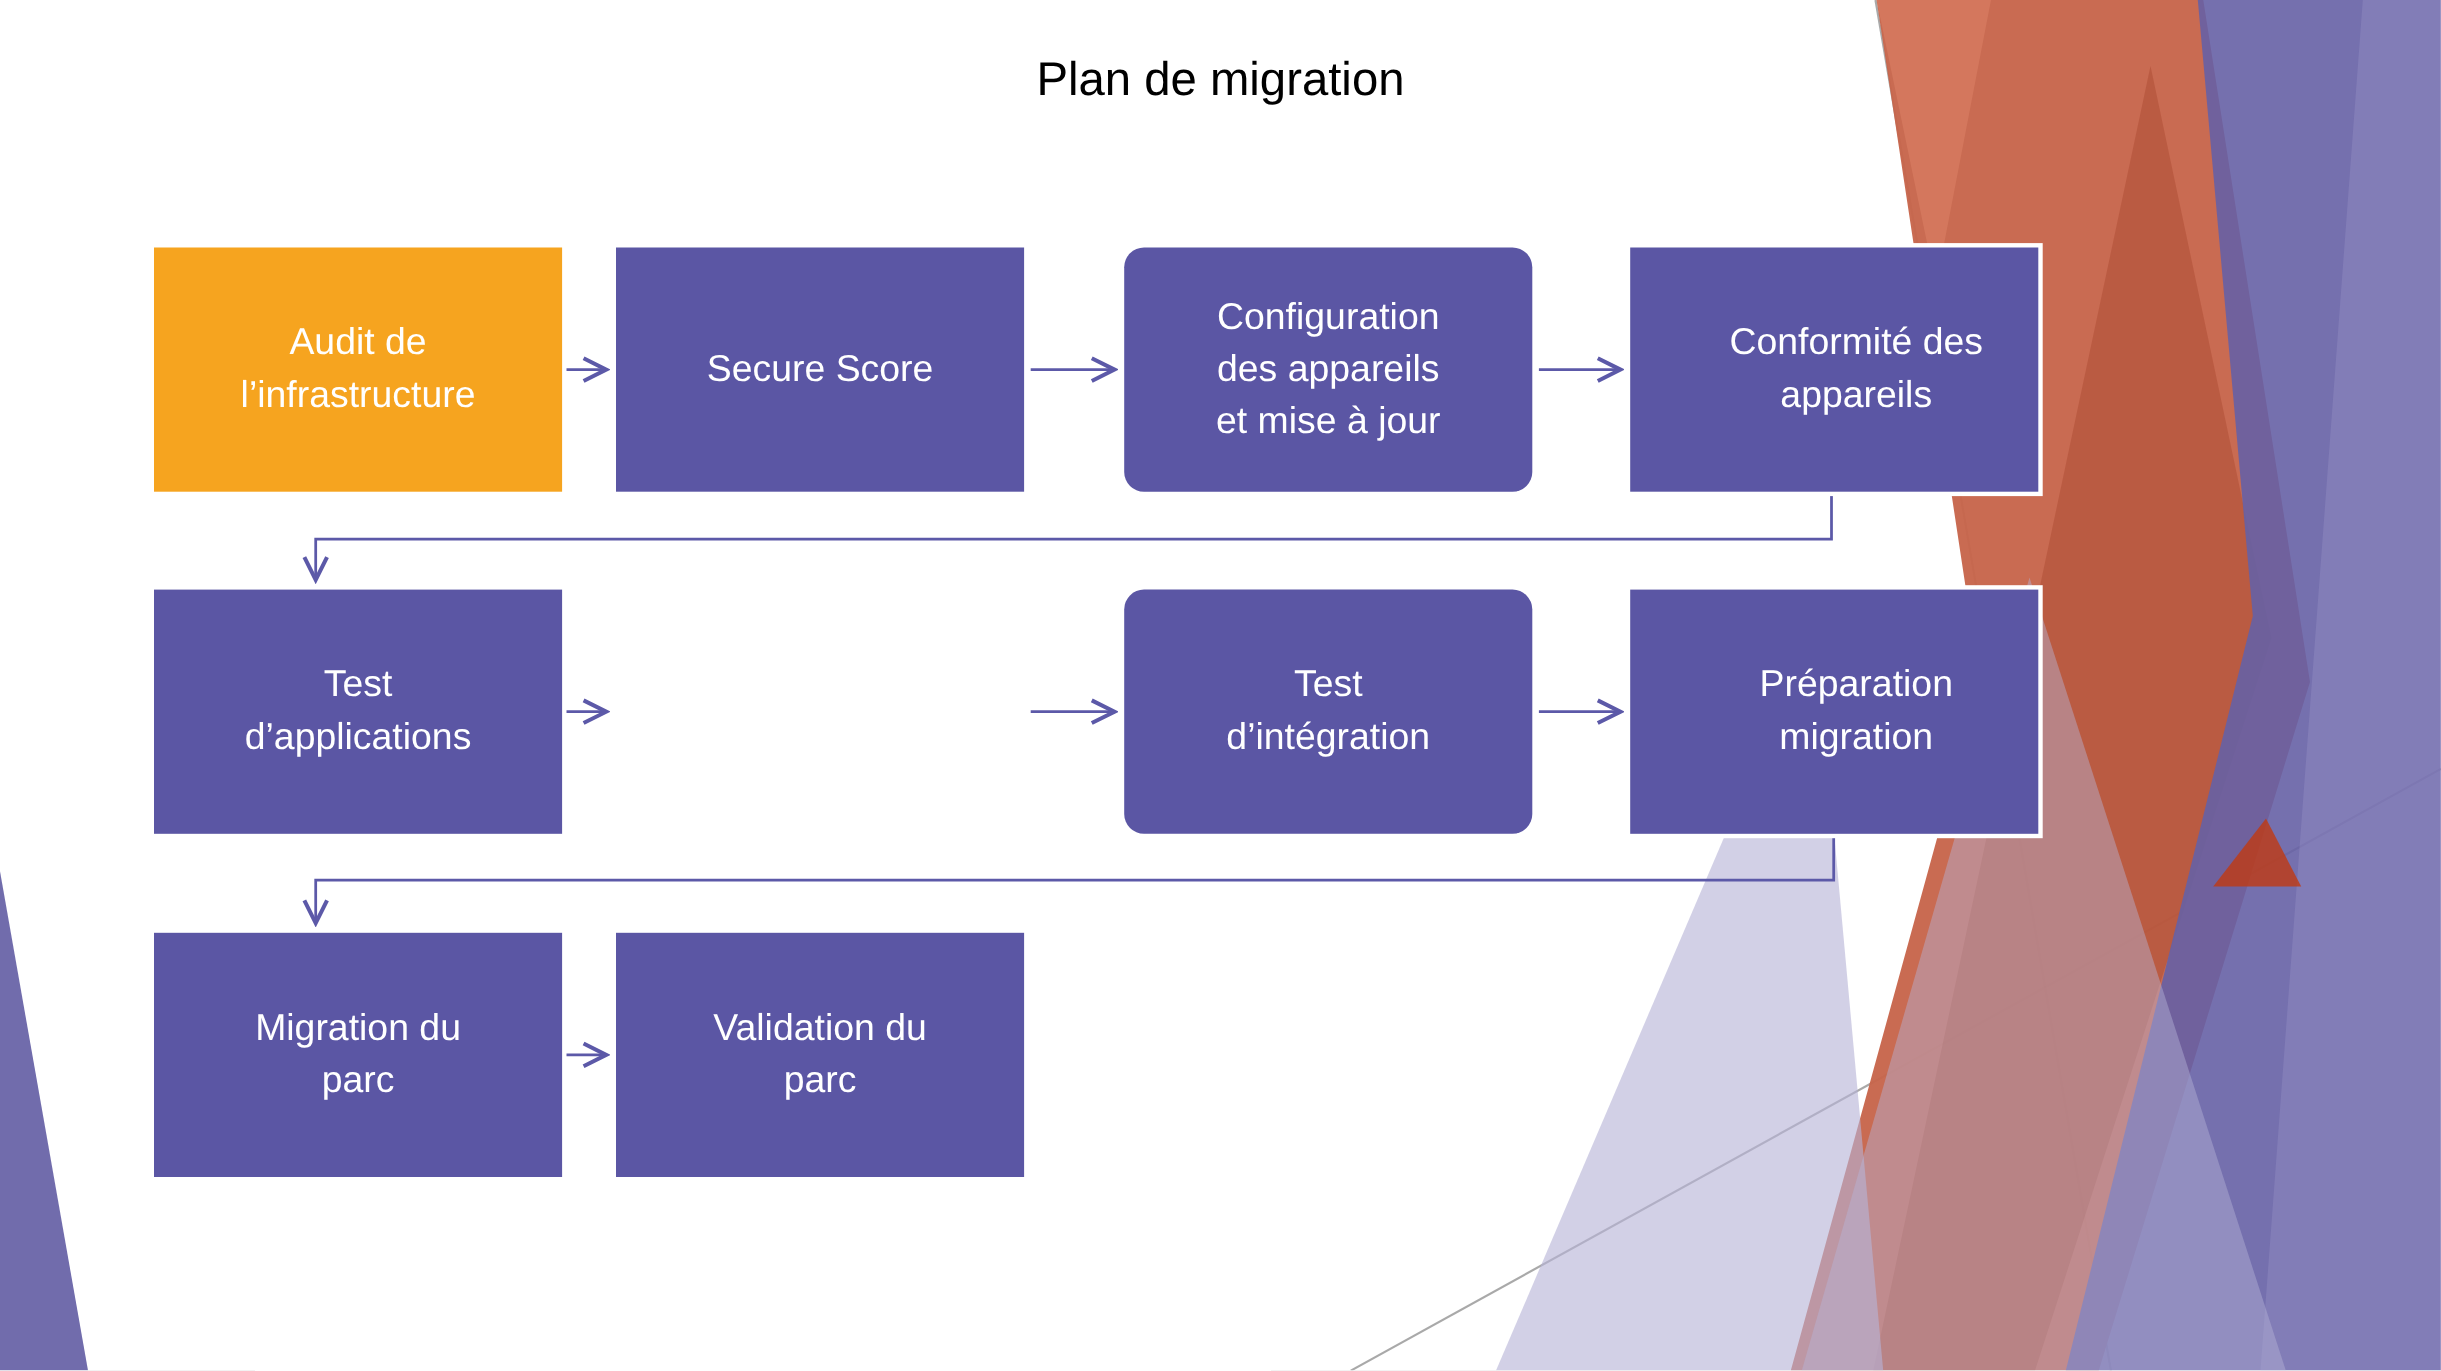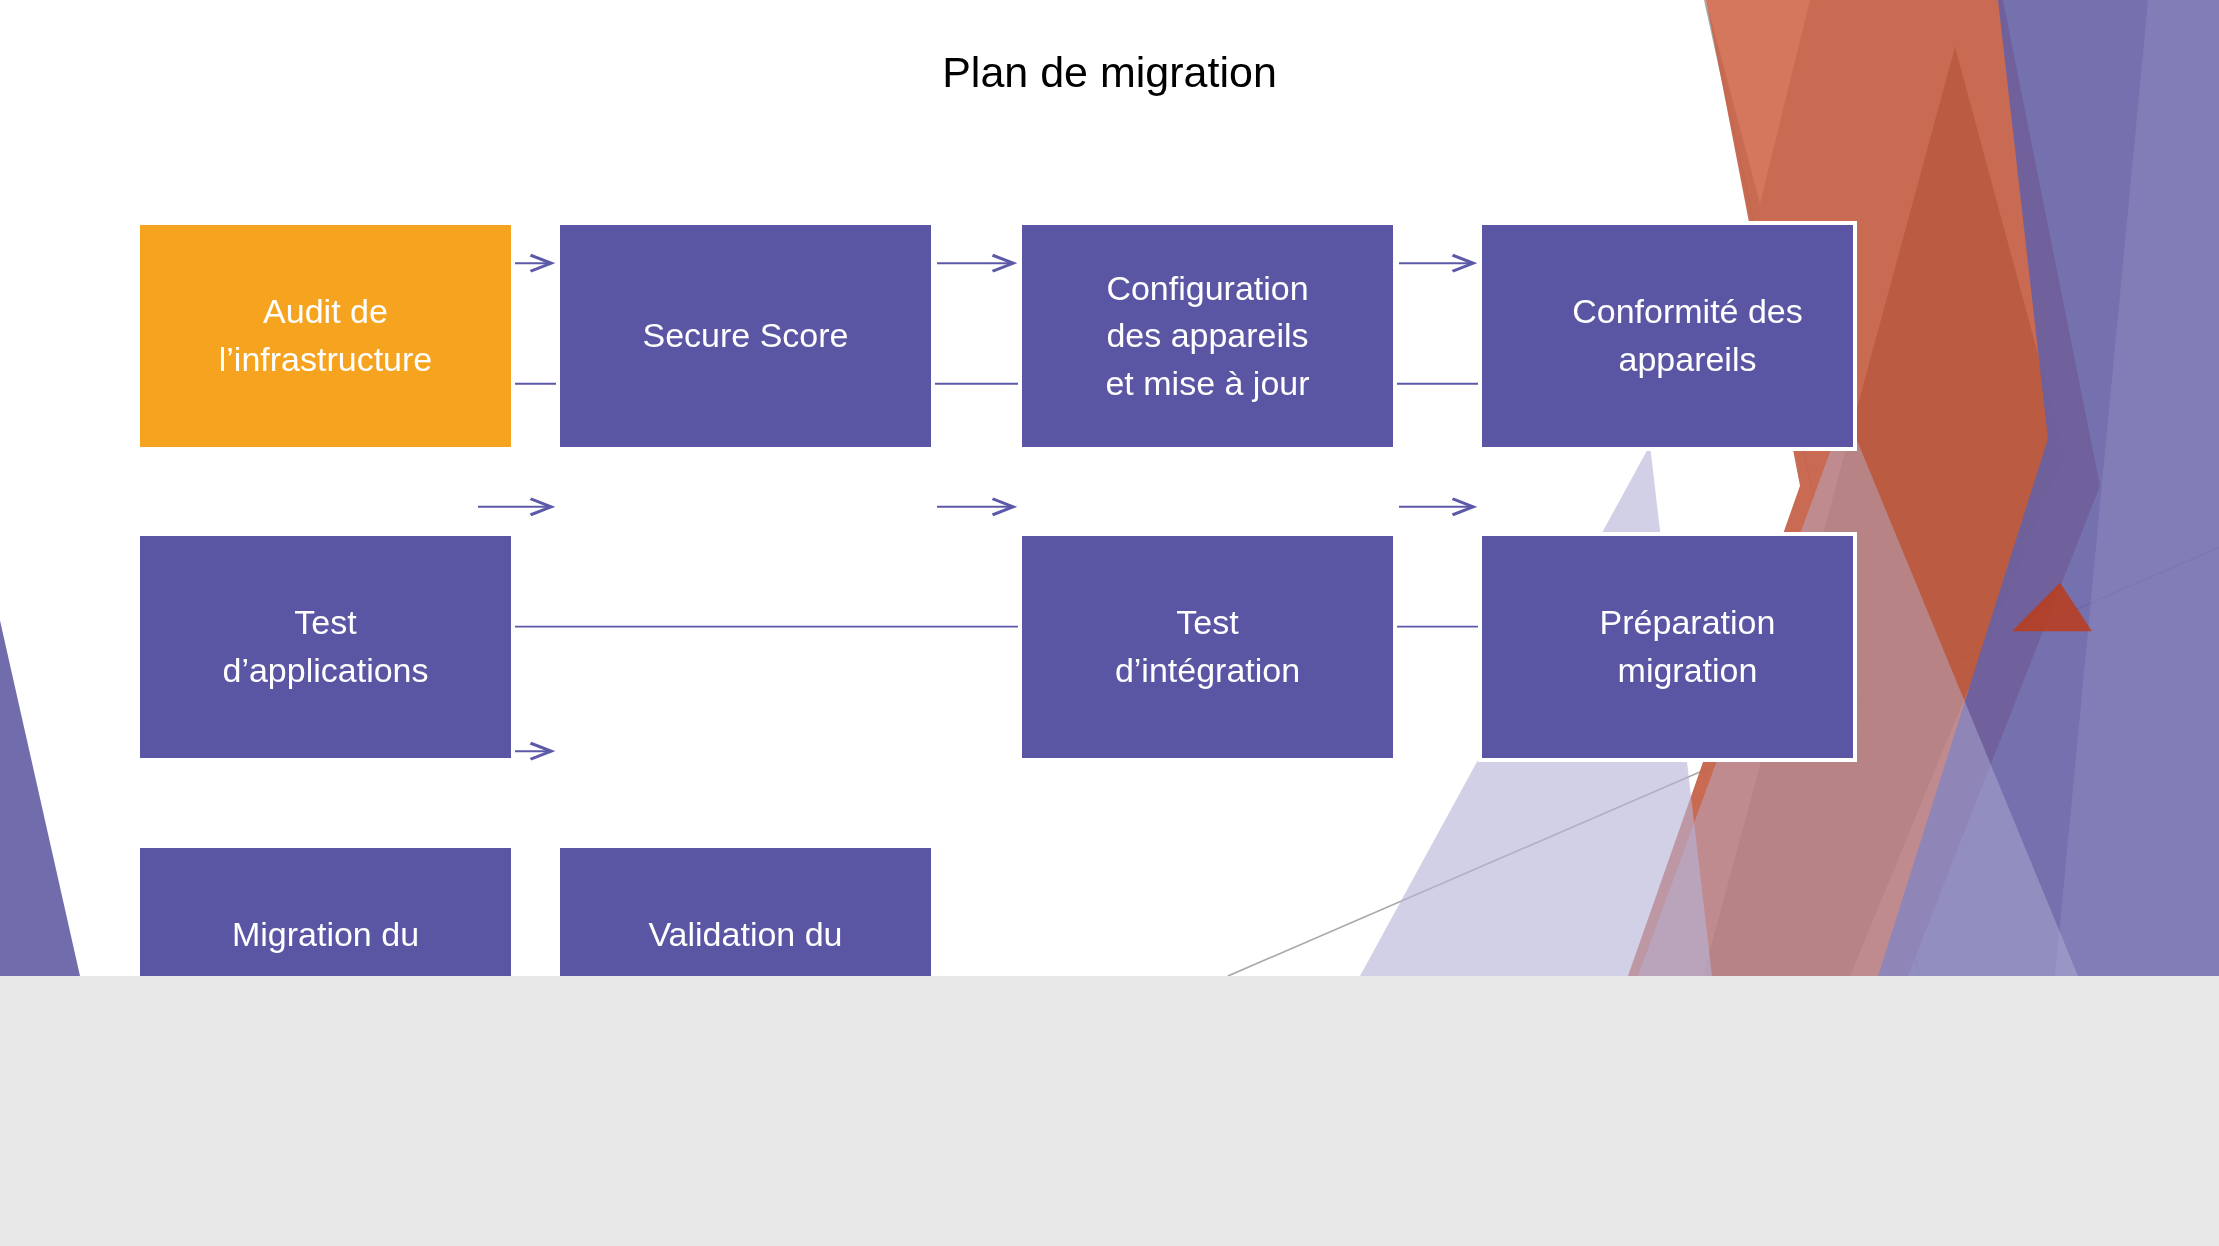--- a/index.html
+++ b/index.html
@@ -15,21 +15,21 @@
     --deco_purple:#6660A5;
     --deco_purple_light:#9A94C8;
     --deco_lavender:#B6B3D6;
     --deco_left_wedge:#6C67A9;
     --deco_gray_line:#9A9A9A;
   }
   *{margin:0;padding:0;box-sizing:border-box;}
   html,body{background:#e8e8e8;}
   .slide{
     position:relative;
-    width:2219px;height:976px;
+    width:2219px;height:1246px;
     background:#FFFFFF;
     overflow:hidden;
     font-family:"Liberation Sans","DejaVu Sans",sans-serif;
   }
   
   .deco{position:absolute;inset:0;width:100%;height:100%;z-index:0;}
   .gray-line{stroke:var(--deco_gray_line);stroke-width:2;fill:none;opacity:.85;}
   .deco-salmon{fill:var(--deco_salmon);opacity:.96;}
   .deco-salmon-light{fill:var(--deco_salmon_light);opacity:.55;}
   .deco-dark-red{fill:var(--deco_dark_red);opacity:.25;}
@@ -57,21 +57,21 @@
     background:var(--node_purple);
     color:var(--node_text);
     display:flex;align-items:center;justify-content:center;
     text-align:center;
     font-size:34px;line-height:1.4;
     white-space:pre-line;
     box-shadow:0 0 0 4px #FFFFFF;
     z-index:2;
   }
   .node.accent{background:var(--accent_orange);}
-  .c1{left:101px;margin-left:39px;} .c2{left:560px;} .c3{left:1022px;} .c4{left:1482px;padding-left:40px;}
+  .c1{left:101px;margin-left:39px;} .c2{left:560px;} .c3{left:1022px;border-radius:18px;} .c4{left:1482px;padding-left:40px;}
   .r1{top:225px;} .r2{top:536px;} .r3{top:848px;}
 </style>
 </head>
 <body>
 
 <div class="slide">
 
   <svg class="deco" viewBox="0 0 2219 1246" preserveAspectRatio="none" aria-hidden="true">
     <line class="gray-line" x1="1705" y1="0" x2="1919" y2="1246"></line>
     <line class="gray-line" x1="2219" y1="699" x2="1228" y2="1246"></line>

